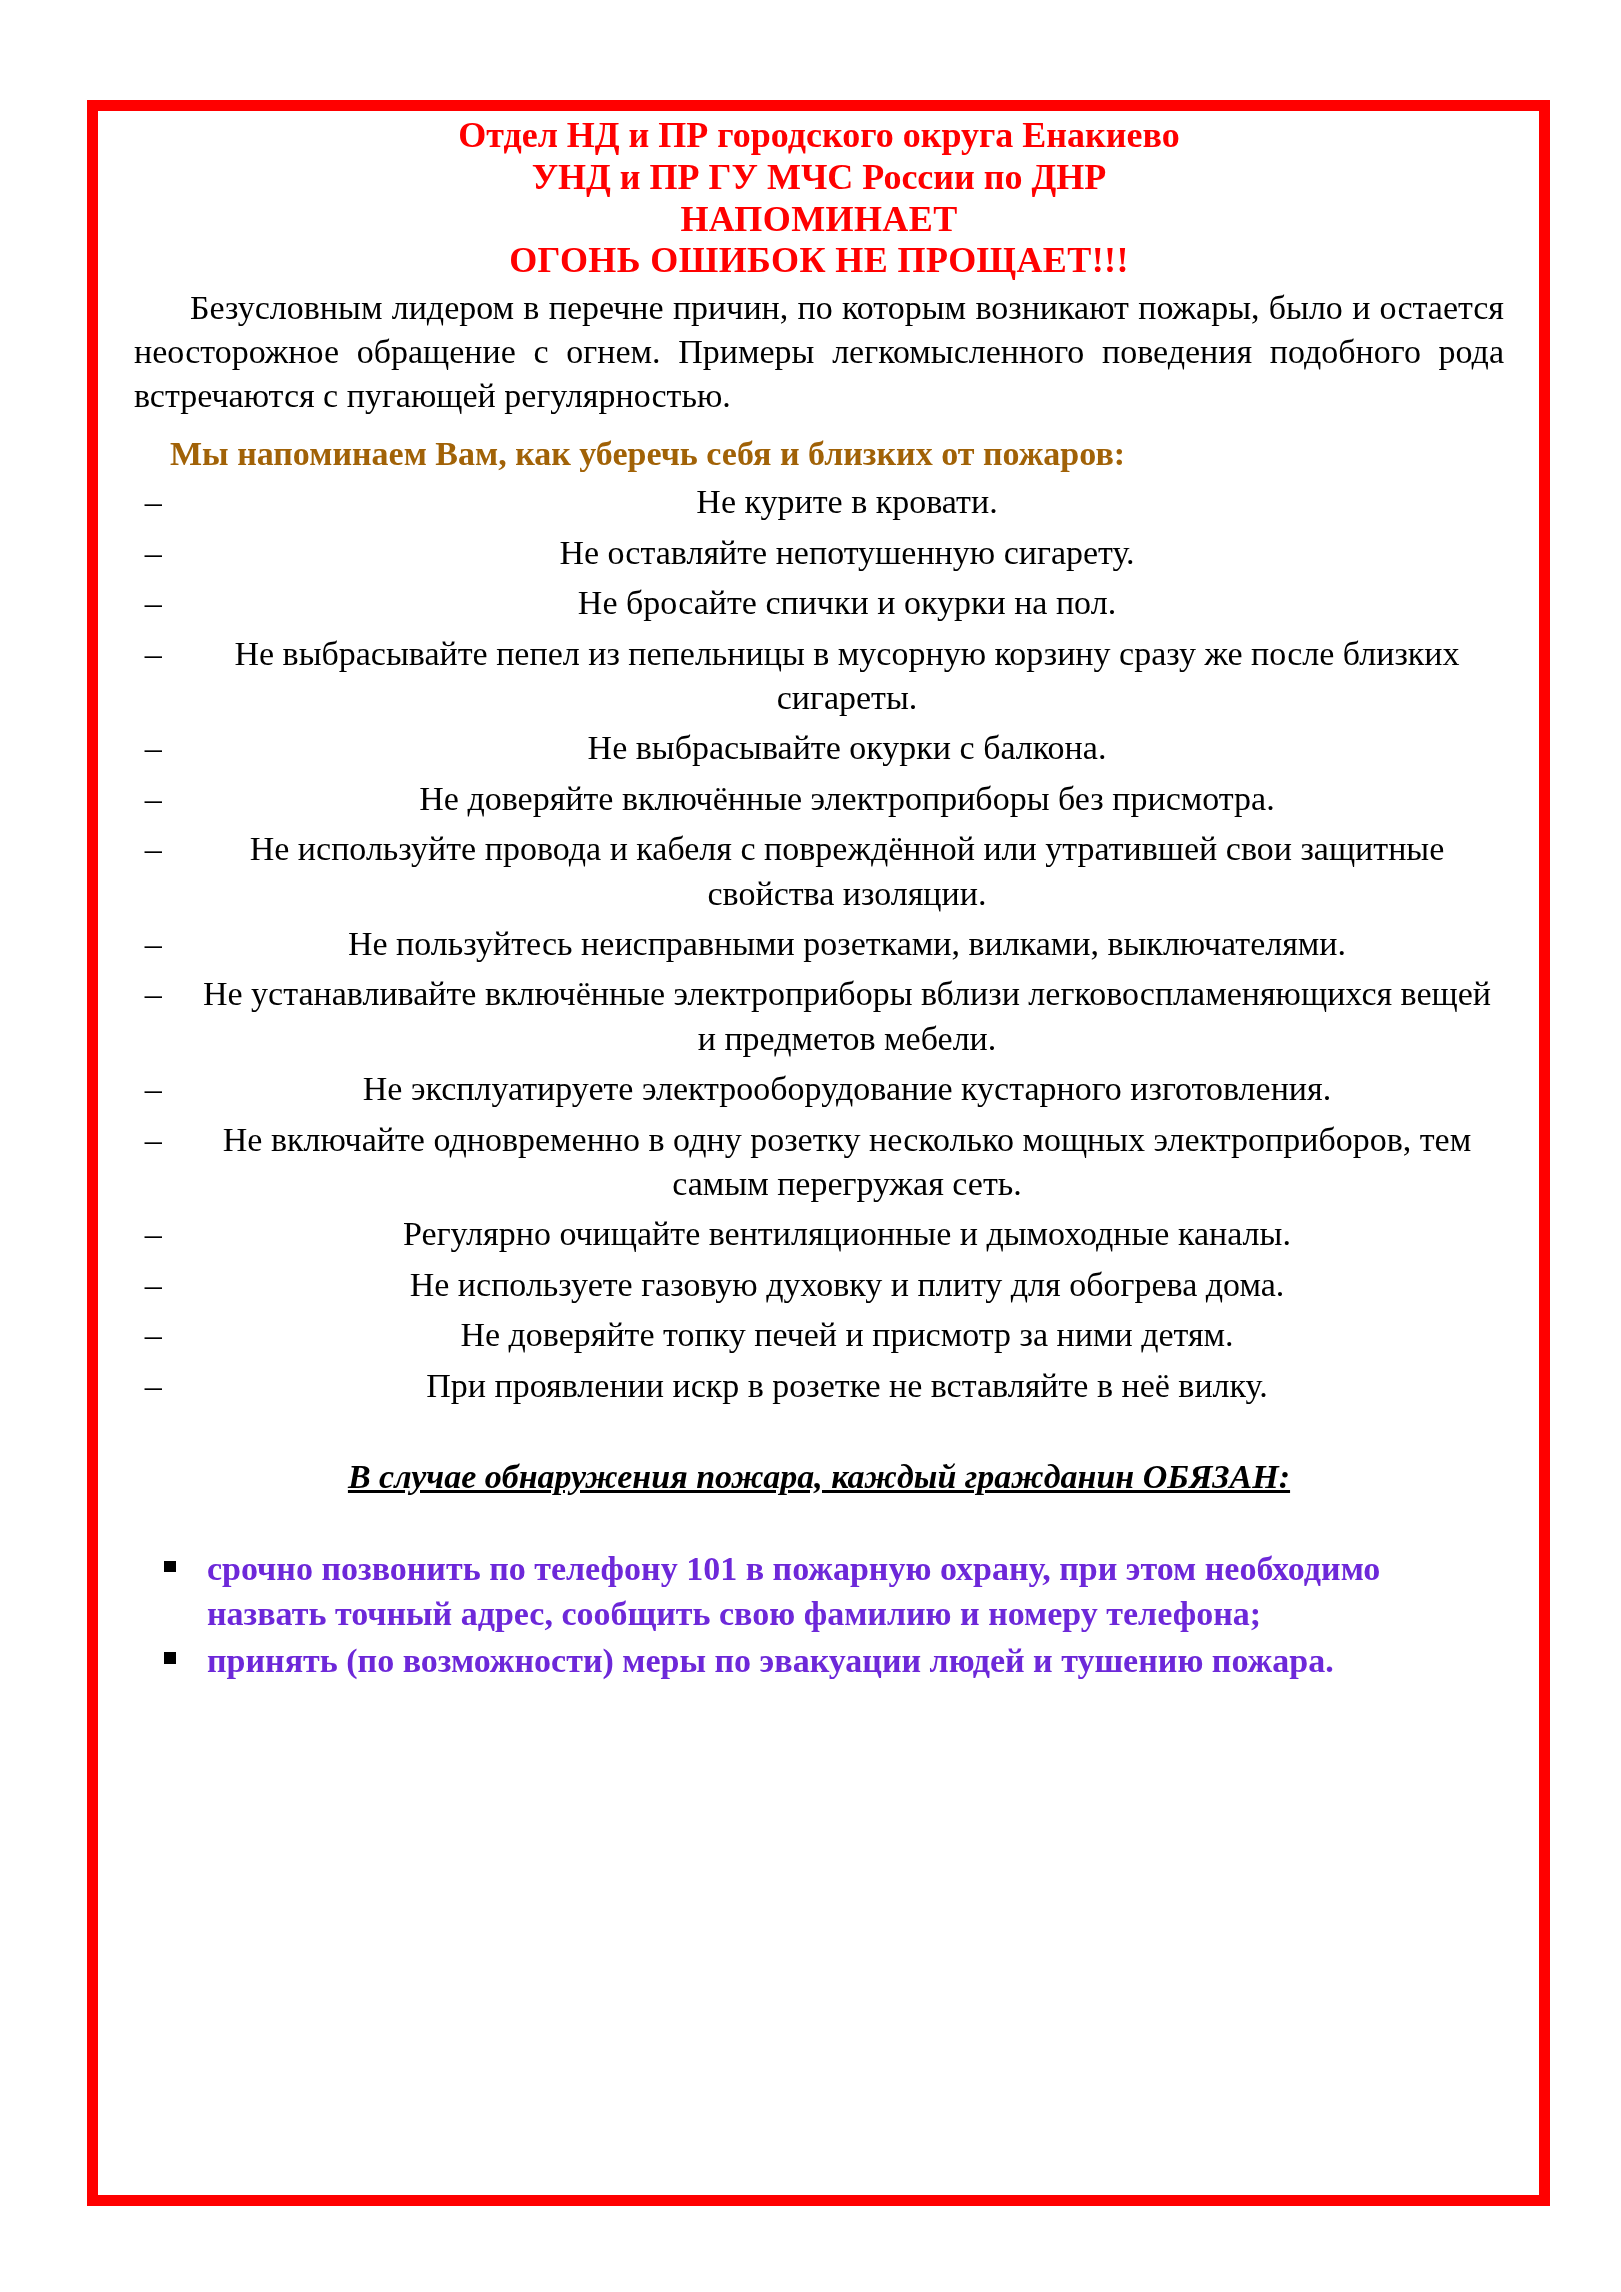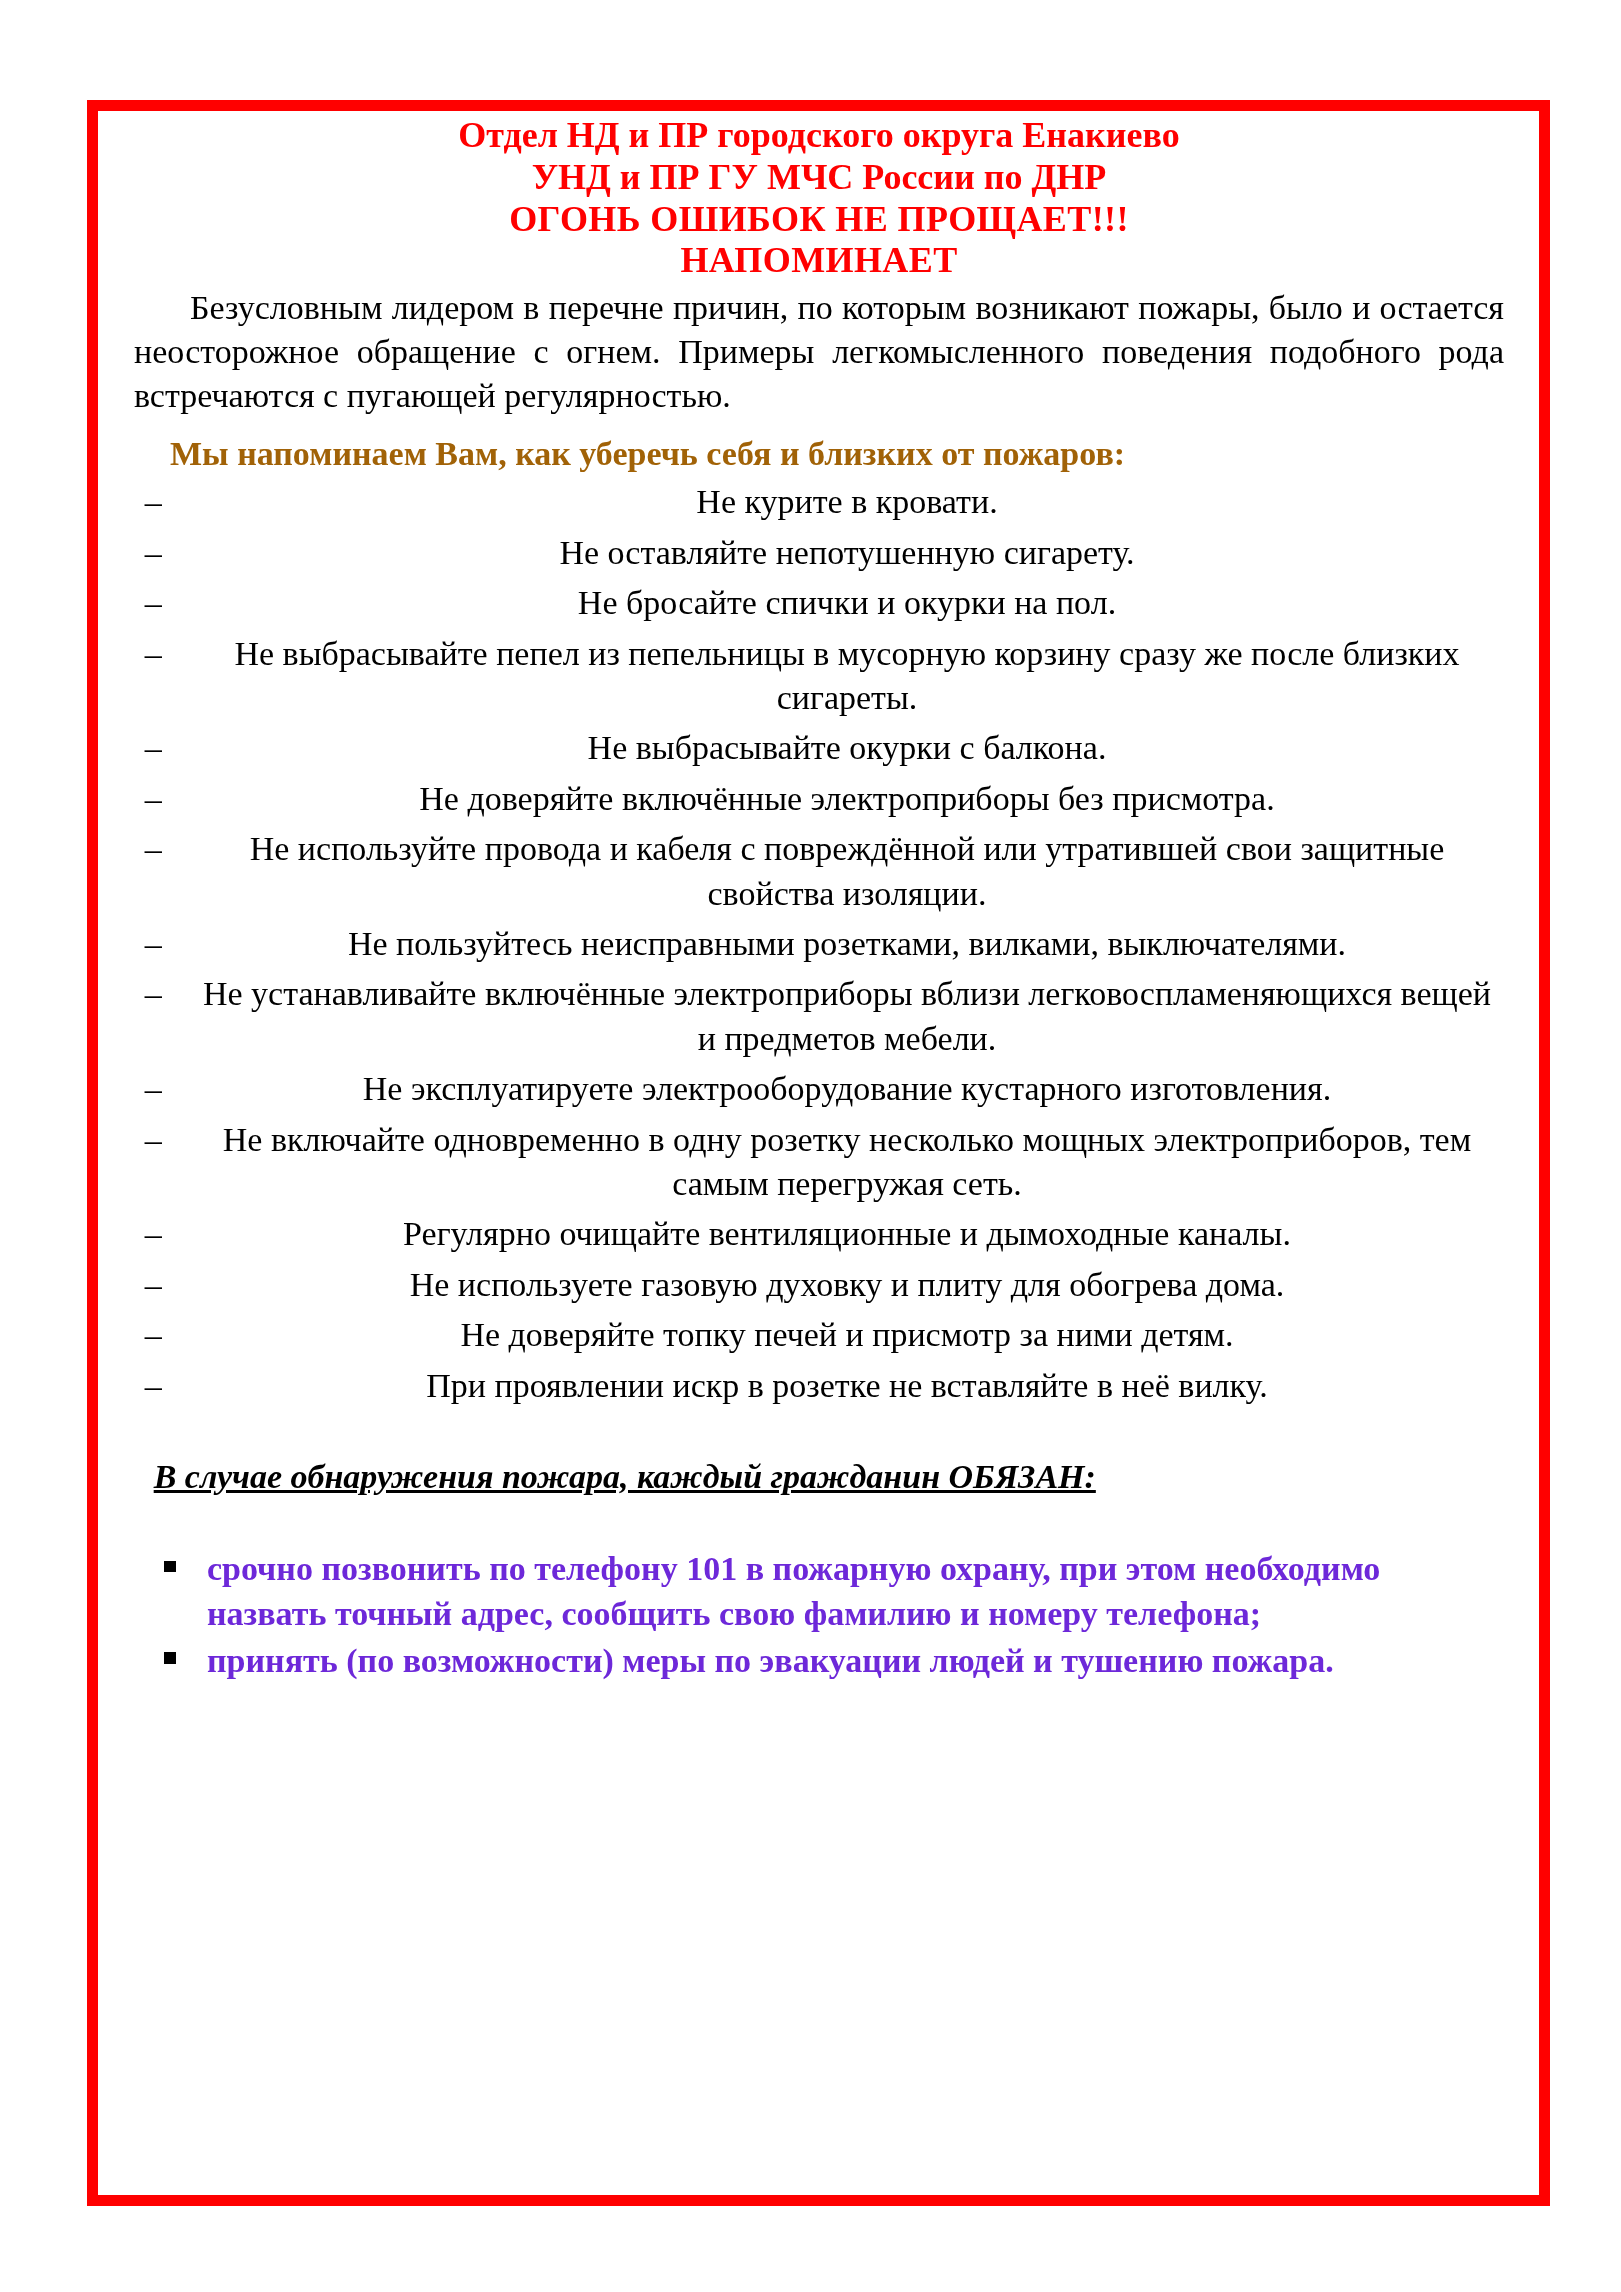--- a/index.html
+++ b/index.html
@@ -106,20 +106,21 @@
     text-align: center;
   }
 
   
   .oblige-heading {
     color: #000000;
     font-size: 34px;
     font-weight: bold;
     font-style: italic;
     text-decoration: underline;
+    text-align: center;
     margin: 47px 0 0 0;
     padding: 0 19.7px;
     line-height: 1.30;
   }
 
   
   ul.square-list {
     list-style: none;
     margin: 48px 0 0 0;
     padding: 0;
@@ -151,22 +152,22 @@
 
 <div class="page">
 
   <div class="frame"></div>
 
   <div class="content">
 
     <div class="header">
       <span class="hline">Отдел НД и ПР городского округа Енакиево</span>
       <span class="hline">УНД и ПР ГУ МЧС России по ДНР</span>
+      <span class="hline caps">НАПОМИНАЕТ</span>
       <span class="hline caps">ОГОНЬ ОШИБОК НЕ ПРОЩАЕТ!!!</span>
-      <span class="hline caps">НАПОМИНАЕТ</span>
     </div>
 
     <p class="intro">Безусловным лидером в перечне причин, по которым возникают пожары, было и остается неосторожное обращение с огнем. Примеры легкомысленного поведения подобного рода встречаются с пугающей регулярностью.</p>
 
     <p class="leadin">Мы напоминаем Вам, как уберечь себя и близких от пожаров:</p>
 
     <ul class="dash-list">
       <li>
         <span class="dash">–</span>
         <span class="li-text">Не курите в кровати.</span>

